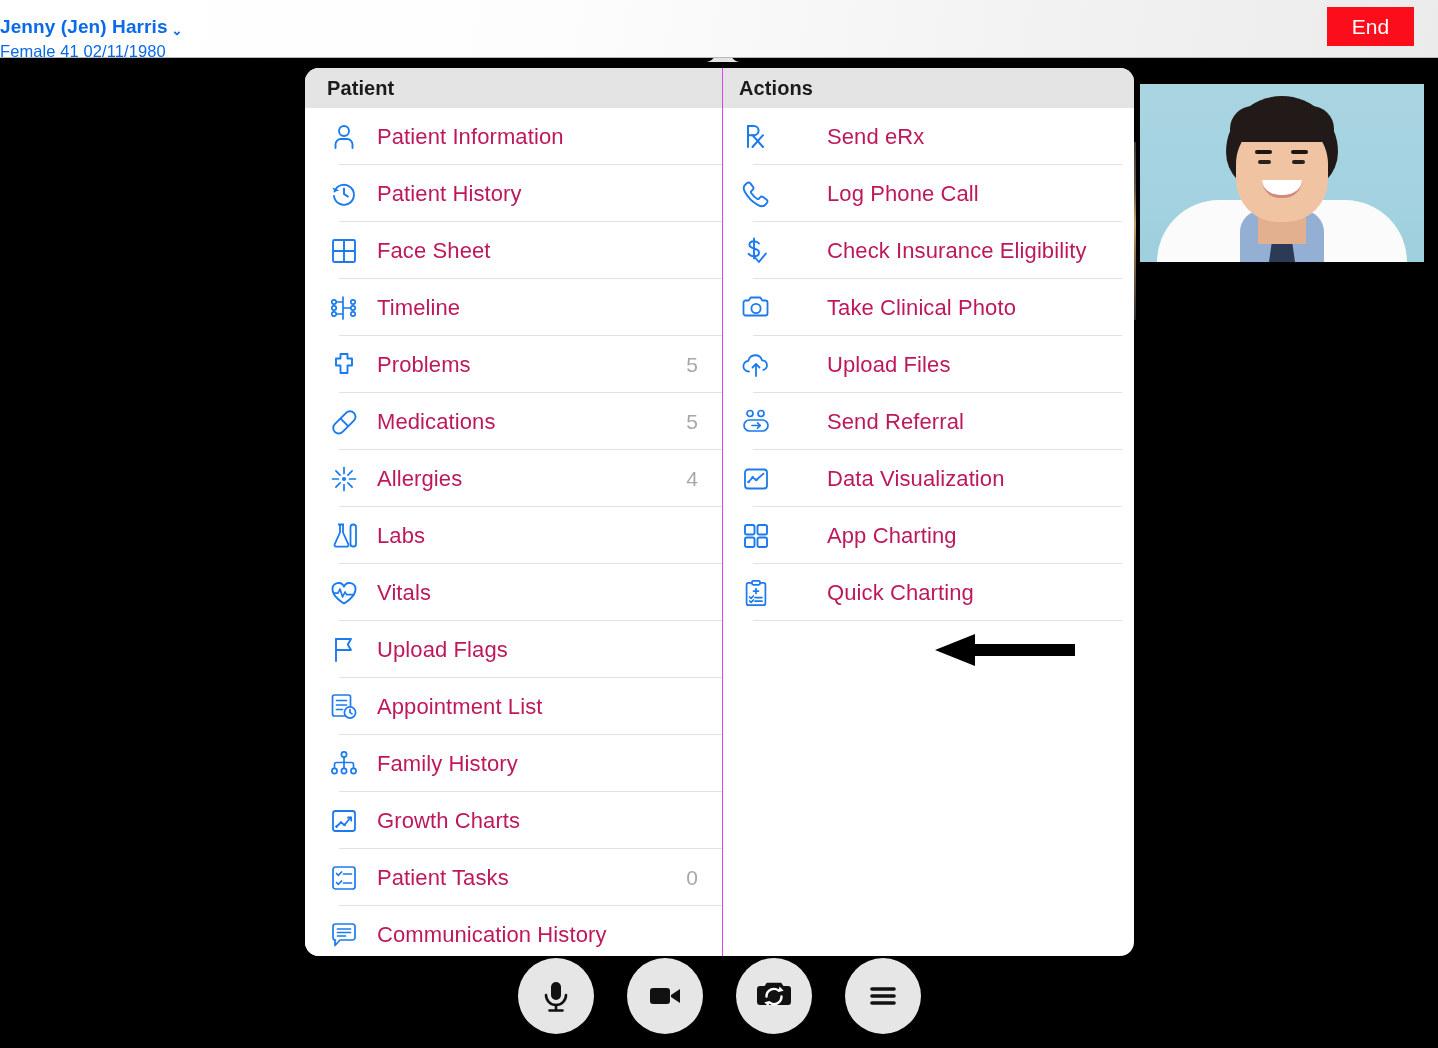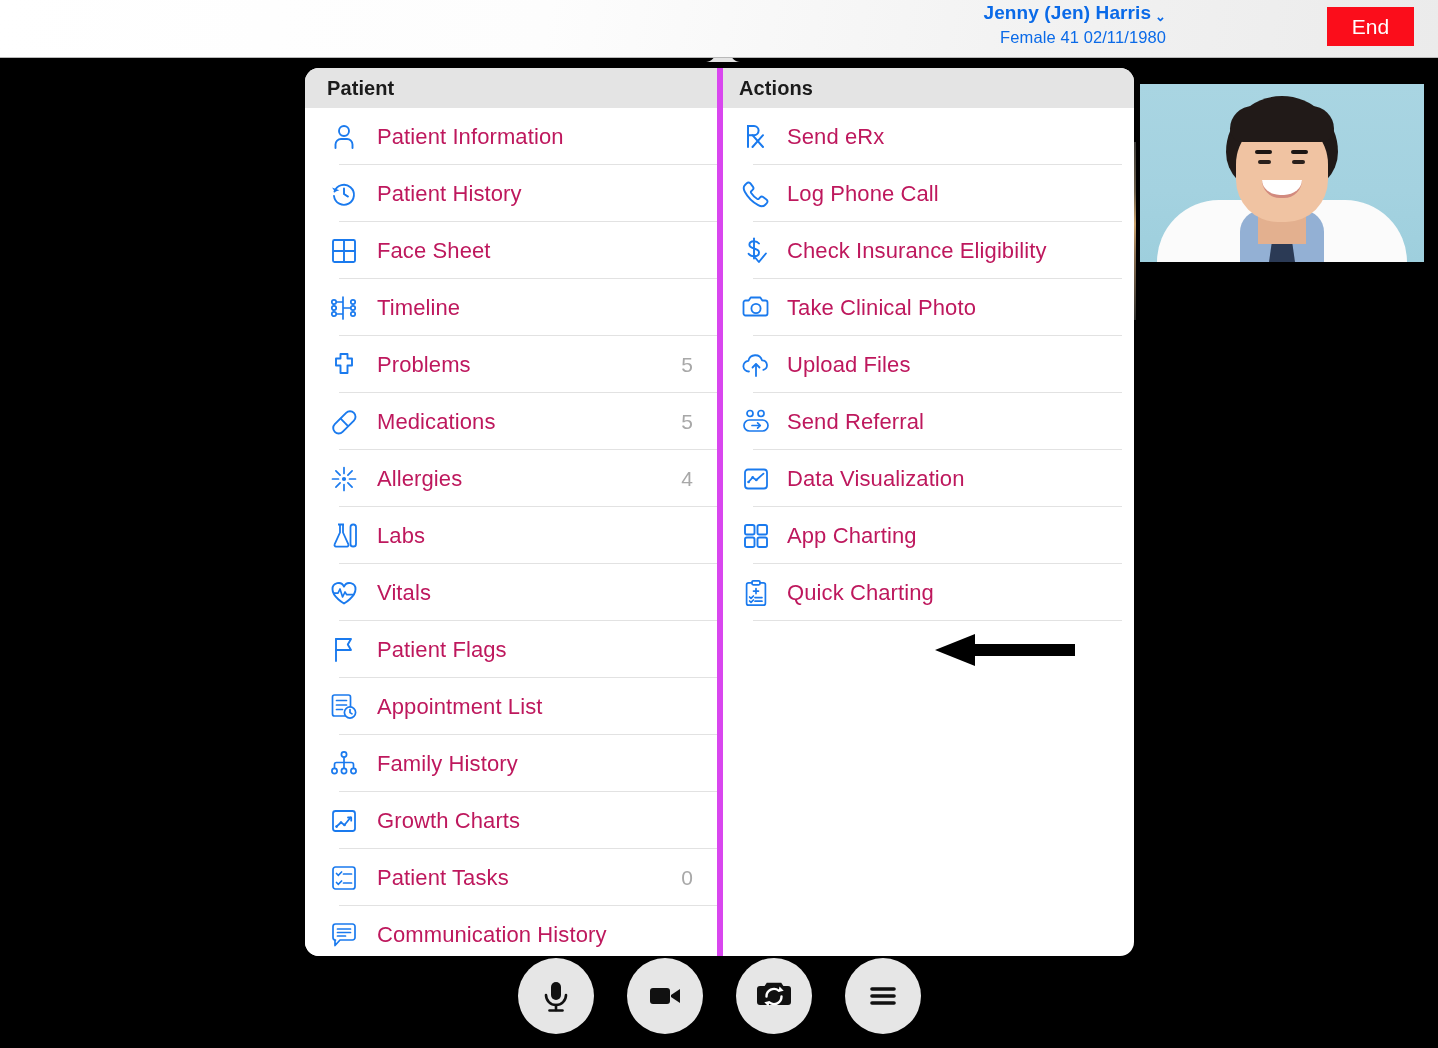--- a/index.html
+++ b/index.html
@@ -13,21 +13,21 @@
   }
 
   
   #topbar{
     position:absolute; left:0; top:0; width:1438px; height:58px;
     background:linear-gradient(100deg,#ffffff 0%,#fdfdfd 38%,#f2f2f2 72%,#ebebeb 100%);
     border-bottom:1px solid #b9b9b9;
     z-index:40;
   }
   #patient-title-block{
-    position:absolute; left:0; top:3px; width:1166px; text-align:right;
+    position:absolute; left:0; top:17px; width:1166px; text-align:left;
     line-height:1;
   }
   #patient-name{
     font-size:19px; font-weight:bold; color:#0a6ae8; letter-spacing:.1px;
     display:inline-block;
   }
   #name-chevron{
     display:inline-block; font-size:13px; color:#0a6ae8; font-weight:bold;
     transform:translateY(2px); margin-left:4px;
   }
@@ -117,39 +117,39 @@
   #popover-caret{
     position:absolute; left:706px; top:46px; width:34px; height:16px;
     z-index:32;
   }
   #menu-popover{
     position:absolute; left:305px; top:68px; width:829px; height:888px;
     background:#fff; border-radius:14px; overflow:hidden;
     z-index:30; display:flex;
   }
   .menu-column{ position:relative; height:100%; }
-  #column-patient{ width:418px; border-right:6px solid #d946ef; }
+  #column-patient{ width:418px; border-right:1px solid #d946ef; }
   #column-actions{ width:411px; }
 
   .section-header{
     height:40px; background:#e4e4e4; display:flex; align-items:center;
     padding-left:22px;
   }
   #column-actions .section-header{ padding-left:16px; }
   .section-header .section-title{
     font-size:20px; font-weight:bold; color:#1b1b1b; letter-spacing:.1px;
   }
 
   .menu-list{ }
   .menu-row{
     position:relative; height:57px; display:flex; align-items:center;
     cursor:pointer; background:#fff;
   }
   #column-patient .menu-row{ padding-left:22px; padding-right:24px; }
-  #column-actions .menu-row{ padding-left:16px; padding-right:24px; }
+  #column-actions .menu-row{ padding-left:16px; padding-right:24px;gap:40px; }
   .menu-row::after{
     content:""; position:absolute; left:34px; right:0; bottom:0;
     height:1px; background:#e2e2e2;
   }
   #column-actions .menu-row::after{ left:30px; right:12px; }
   .menu-row.no-rule::after{ display:none; }
 
   .row-icon{
     width:34px; height:34px; flex:0 0 34px;
     display:flex; align-items:center; justify-content:center;
@@ -332,21 +332,21 @@
         <span class="row-count"></span>
       </div>
 
       <div class="menu-row">
         <span class="row-icon">
           <svg width="30" height="30" viewBox="0 0 30 30" fill="none" stroke="#1a7aee" stroke-width="1.9" stroke-linecap="round" stroke-linejoin="round">
             <path d="M7 26V4"></path>
               <path d="M7 4h15l-3.2 5.5L22 15H7"></path>
           </svg>
         </span>
-        <span class="row-label">Patient Flags</span>
+        <span class="row-label">Upload Flags</span>
         <span class="row-count"></span>
       </div>
 
       <div class="menu-row">
         <span class="row-icon">
           <svg width="30" height="30" viewBox="0 0 30 30" fill="none" stroke="#1a7aee" stroke-width="1.7">
             <rect x="3.5" y="3" width="18" height="21" rx="2"></rect>
             <path d="M7.5 8.5h10M7.5 13h10M7.5 17.5h6" stroke-linecap="round"></path>
             <circle cx="21" cy="20.5" r="5.6" fill="#fff"></circle>
             <path d="M21 17.6v3l2 1.3" stroke-linecap="round"></path>

